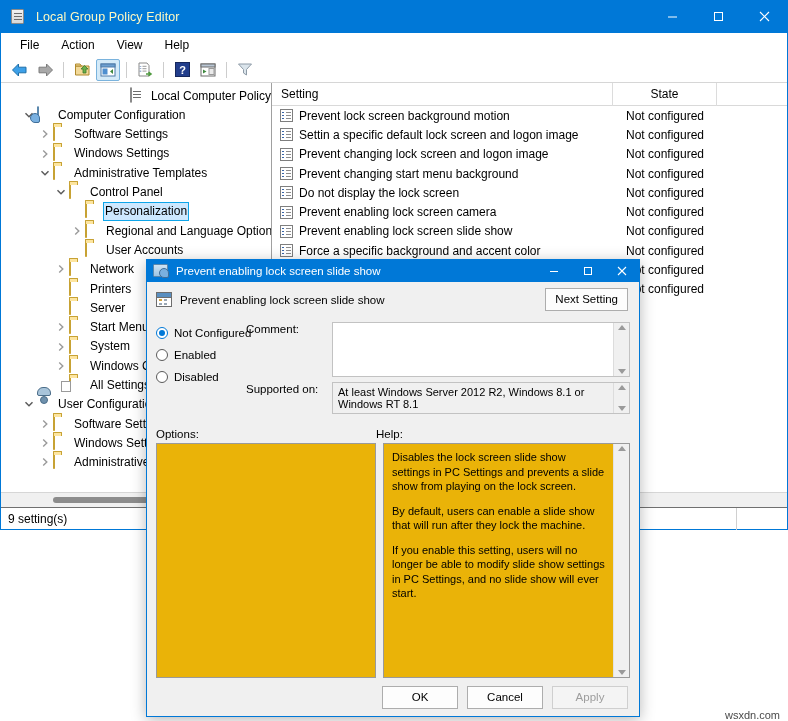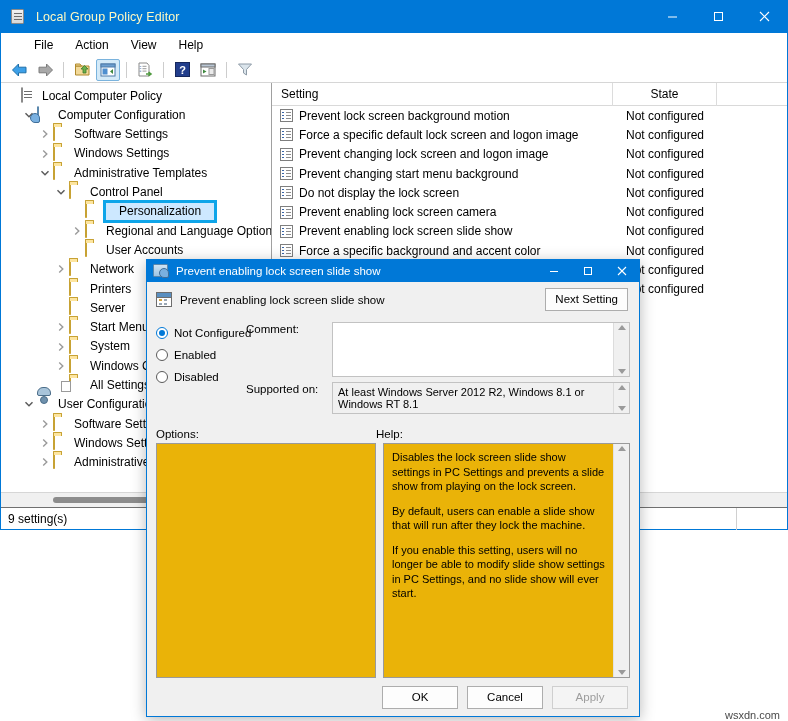--- a/index.html
+++ b/index.html
@@ -73,21 +73,21 @@
     color: #fff;
   }
   .win-btn svg { display: block; }
 
   
   .menubar {
     height: 24px;
     background: #ffffff;
     display: flex;
     align-items: center;
-    padding-left: 22px;
+    padding-left: 8px;
     flex: 0 0 auto;
     font-size: 12px;
   }
   .menu-item {
     padding: 3px 11px;
     color: #000;
     line-height: 1;
   }
 
   
@@ -141,22 +141,22 @@
   .tree-row {
     height: 19.3px;
     display: flex;
     align-items: center;
     white-space: nowrap;
     font-size: 12px;
     position: relative;
   }
   .tree-row.selected .tree-label {
     background: #cde8ff;
-    border: 3px solid #0ea5e9;
-    padding: 0 13px;
+    border: 1px solid #0ea5e9;
+    padding: 0 1px;
     margin-left: -3px;
   }
   .chev {
     width: 16px; height: 16px;
     display: inline-flex; align-items: center; justify-content: center;
     flex: 0 0 auto;
     color: #707070;
   }
   .chev svg { display: block; }
   .ic {
@@ -675,21 +675,21 @@
         <svg width="16" height="15" viewBox="0 0 16 15">
           <path d="M1.5 2 L14.5 2 L9.5 7.5 L9.5 13 L6.5 11 L6.5 7.5 Z" fill="#dbe5ec" stroke="#8d9aa6" stroke-width="1"></path>
         </svg>
       </div>
     </div>
 
     <div class="content">
 
       <div class="pane-left">
         <div class="tree" id="tree-container">
-            <div class="tree-row" style="padding-left: 4px;">
+            <div class="tree-row" style="padding-left: 4px; justify-content: flex-end;">
               <span class="chev"></span>
               <span class="ic"><span class="scroll-glyph" style="margin-top:1px"></span></span>
               <span class="tree-label">Local Computer Policy</span>
             </div>
             <div class="tree-row" style="padding-left: 20px;">
               <span class="chev">
                 <svg width="10" height="10" viewBox="0 0 10 10">
                   <path d="M1.5 3.2 L5 6.8 L8.5 3.2" fill="none" stroke="#5a5a5a" stroke-width="1.4"></path>
                 </svg>
               </span>
@@ -855,21 +855,21 @@
               <div class="lv-setting">
                 <span class="policy-icon"></span>
                 <span>Prevent lock screen background motion</span>
               </div>
               <div class="lv-state">Not configured</div>
               <div class="lv-pad"></div>
             </div>
             <div class="lv-row">
               <div class="lv-setting">
                 <span class="policy-icon"></span>
-                <span>Force a specific default lock screen and logon image</span>
+                <span>Settin a specific default lock screen and logon image</span>
               </div>
               <div class="lv-state">Not configured</div>
               <div class="lv-pad"></div>
             </div>
             <div class="lv-row">
               <div class="lv-setting">
                 <span class="policy-icon"></span>
                 <span>Prevent changing lock screen and logon image</span>
               </div>
               <div class="lv-state">Not configured</div>

